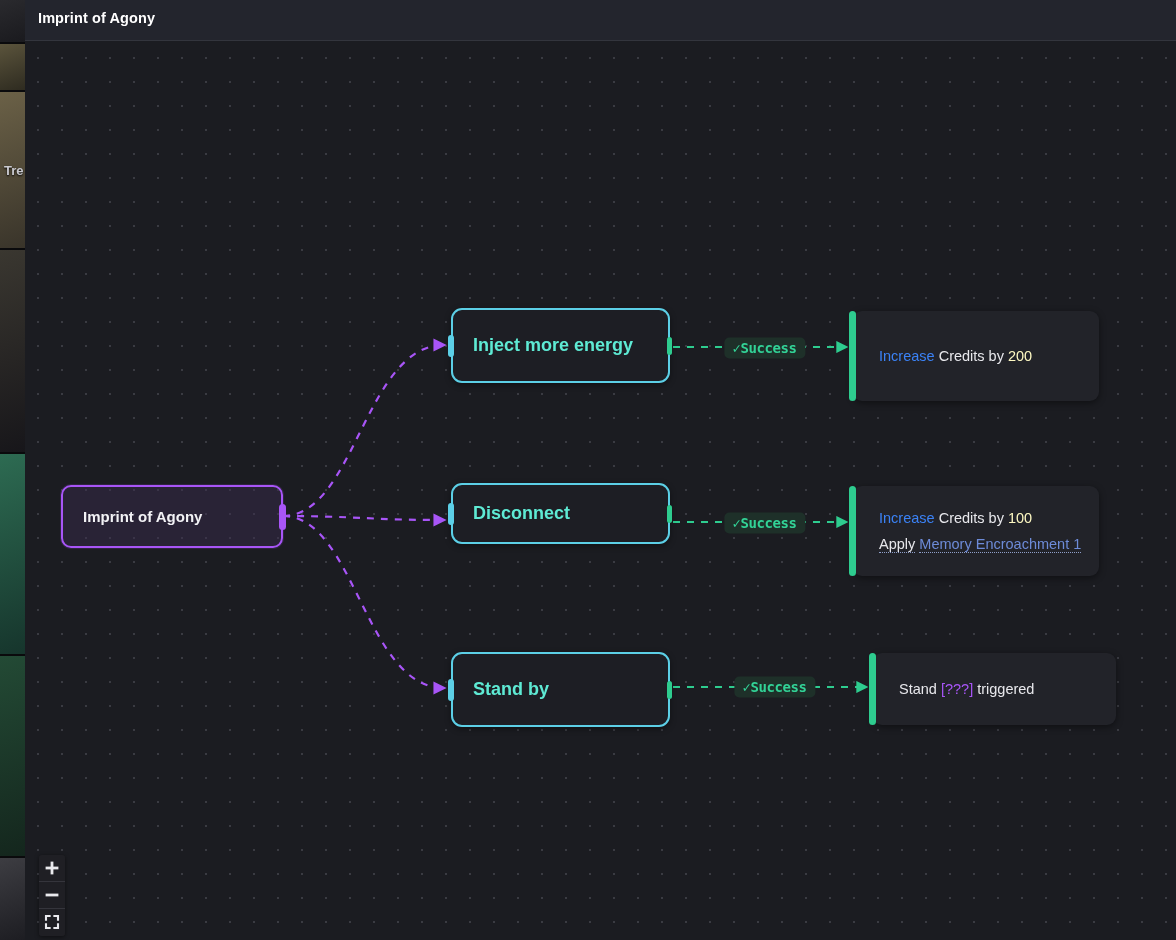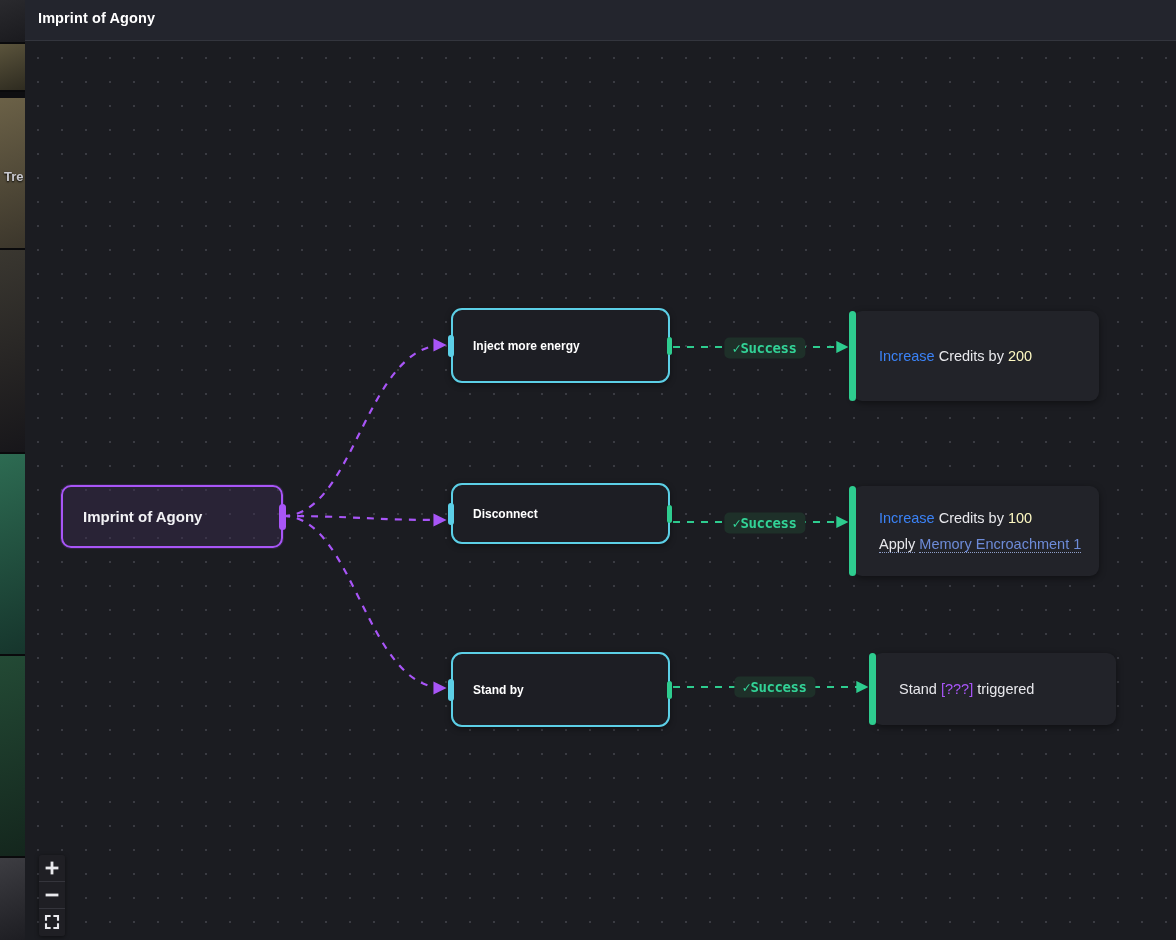--- a/index.html
+++ b/index.html
@@ -55,21 +55,21 @@
   .node-root .label {
     padding-left:20px; font-size:15px; font-weight:bold; color:#f2f2f5;
   }
 
   .node-action {
     border:2px solid #5ccfe6; border-radius:11px;
     background:#1d1e24;
     box-shadow:0 2px 6px rgba(0,0,0,.4);
   }
   .node-action .label {
-    padding-left:20px; font-size:12px; font-weight:bold; color:#ffffff;
+    padding-left:20px; font-size:18px; font-weight:bold; color:#5eead4;
   }
 
   .node-result {
     border-radius:9px; background:#222329;
     box-shadow:0 2px 7px rgba(0,0,0,.45);
     flex-direction:column; justify-content:center; align-items:flex-start;
     padding-left:26px;
   }
   .node-result .line {
     font-size:14.5px; color:#e8e8ec; line-height:26px; white-space:nowrap;
@@ -127,21 +127,21 @@
 
 <div id="left-rail">
     <div class="thumb" style="top: 0px; height: 42px;">
       <div class="img" style="background: linear-gradient(160deg, rgb(42, 42, 46), rgb(26, 26, 30));"></div>
     </div>
     <div class="sep" style="top: 42px;"></div>
     <div class="thumb" style="top: 44px; height: 46px;">
       <div class="img" style="background: linear-gradient(160deg, rgb(91, 84, 60), rgb(46, 43, 32));"></div>
     </div>
     <div class="sep" style="top: 90px;"></div>
-    <div class="thumb" style="top: 98px; height: 156px;">
+    <div class="thumb" style="top: 92px; height: 156px;">
       <div class="img" style="background: linear-gradient(160deg, rgb(107, 97, 71), rgb(57, 52, 42));"></div>
       <div class="cap">Tre</div>
     </div>
     <div class="sep" style="top: 248px;"></div>
     <div class="thumb" style="top: 250px; height: 202px;">
       <div class="img" style="background: linear-gradient(160deg, rgb(58, 55, 48), rgb(23, 22, 26));"></div>
     </div>
     <div class="sep" style="top: 452px;"></div>
     <div class="thumb" style="top: 454px; height: 200px;">
       <div class="img" style="background: linear-gradient(160deg, rgb(45, 107, 82), rgb(22, 53, 44));"></div>

